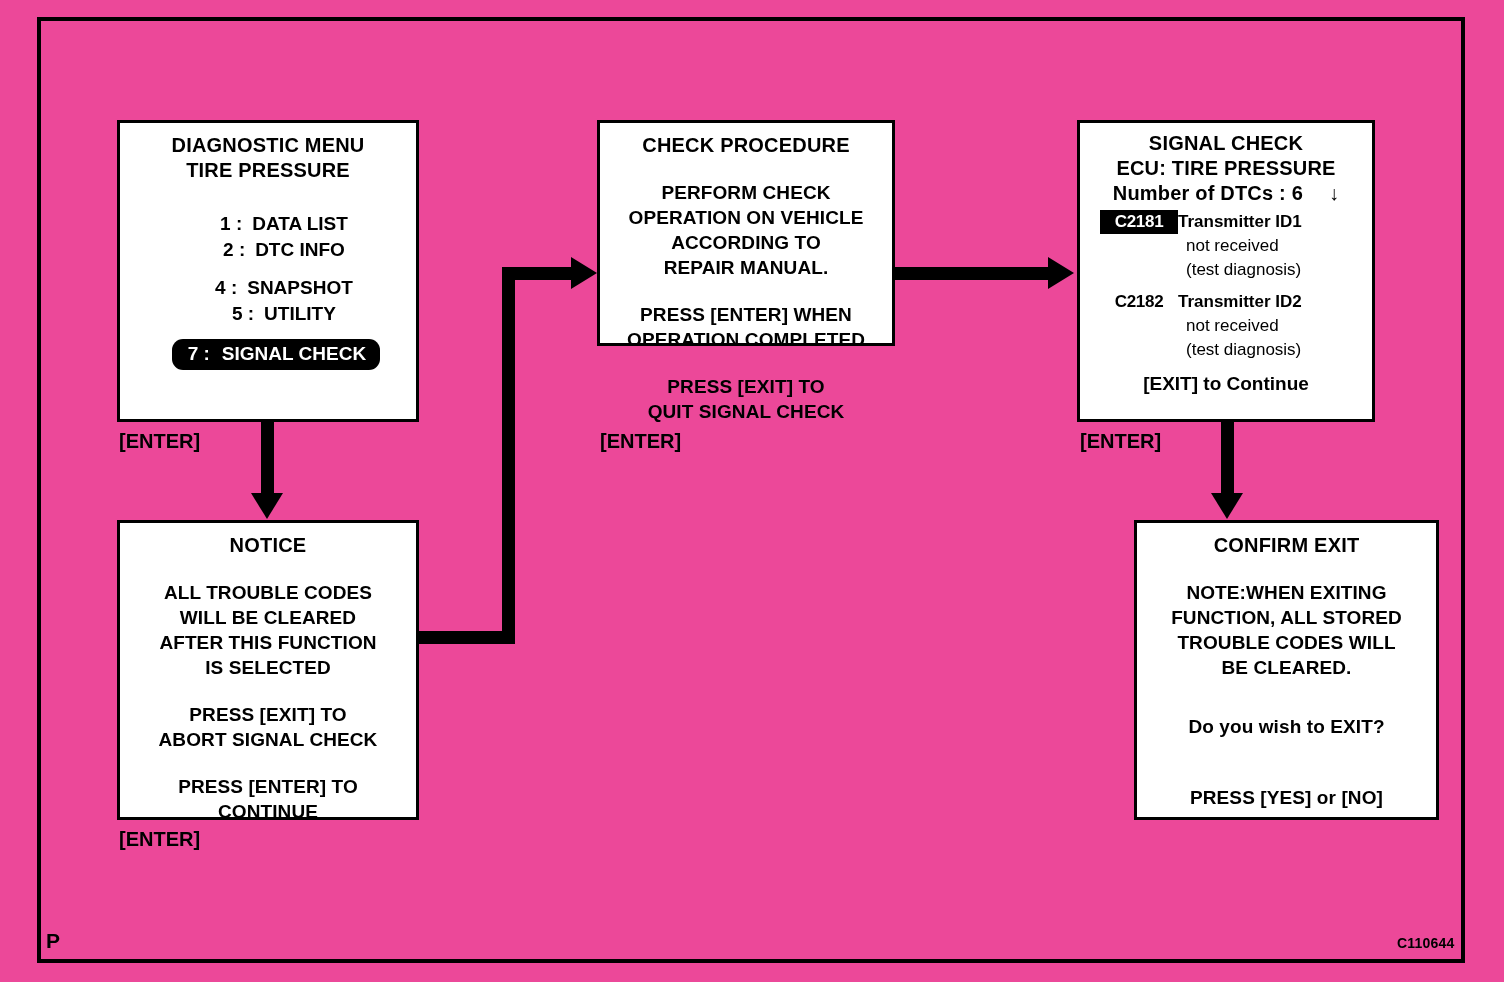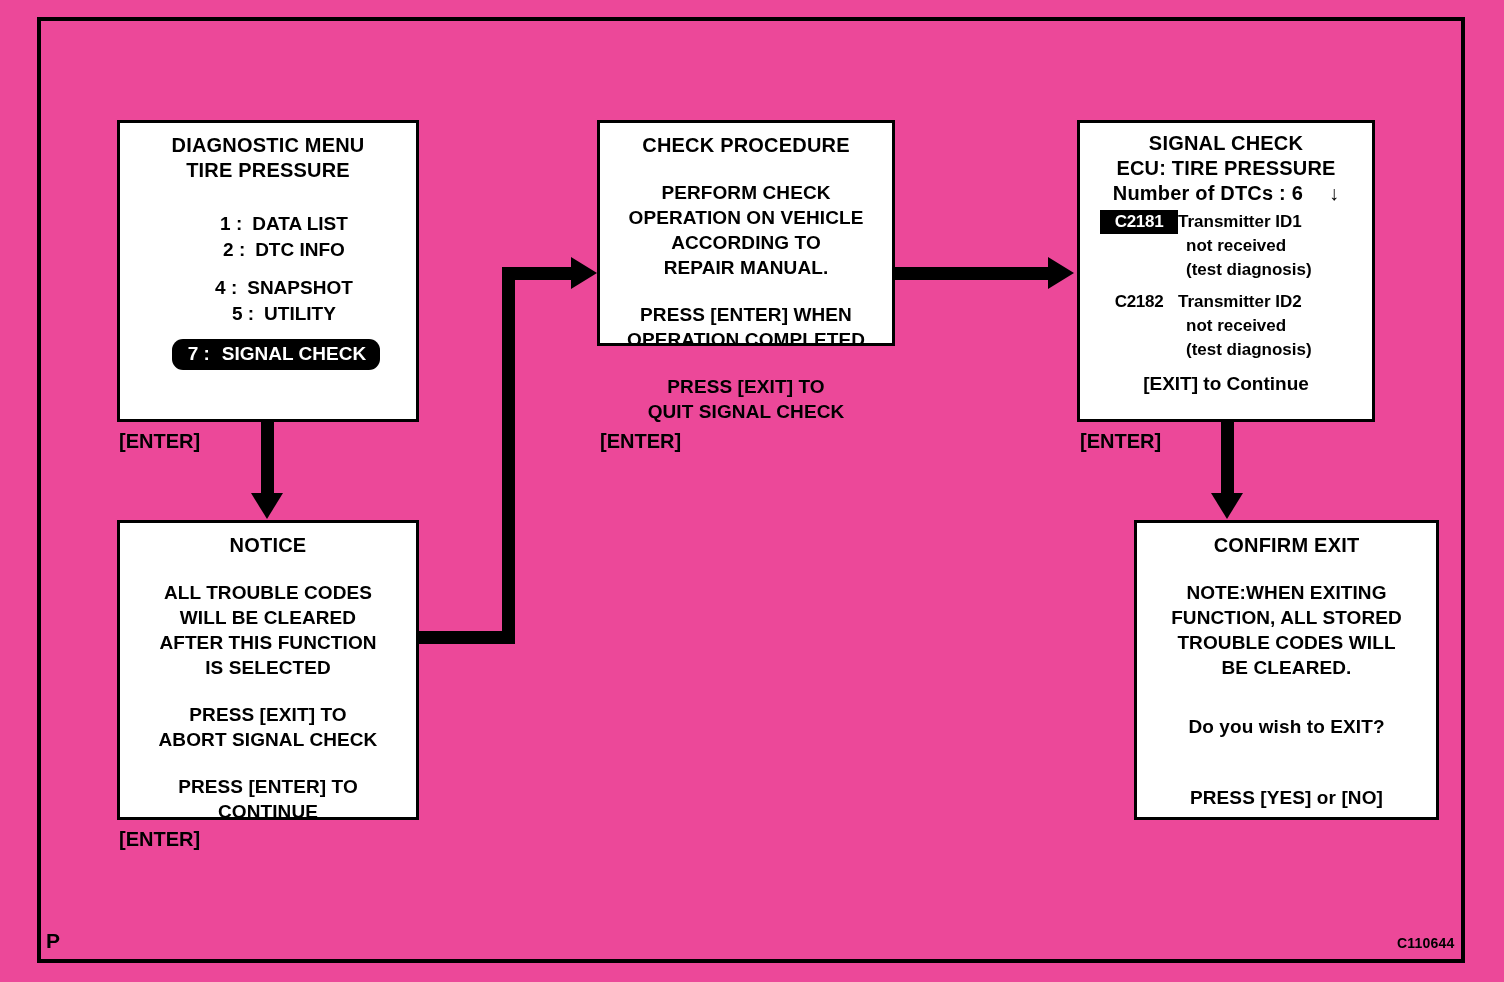--- a/index.html
+++ b/index.html
@@ -91,21 +91,21 @@
     flex: 0 0 78px;
     text-align: center;
     letter-spacing: -0.3px;
   }
   .dtc-code.inverted {
     background: #000000;
     color: #ffffff;
   }
   .dtc-desc { flex: 1 1 auto; }
   .dtc-sub {
-    font-weight: bold;
+    font-weight: normal;
     font-size: 17px;
     line-height: 24px;
     margin-left: 86px;
   }
   .dtc-footer {
     font-weight: bold;
     font-size: 19px;
     line-height: 24px;
     text-align: center;
   }

